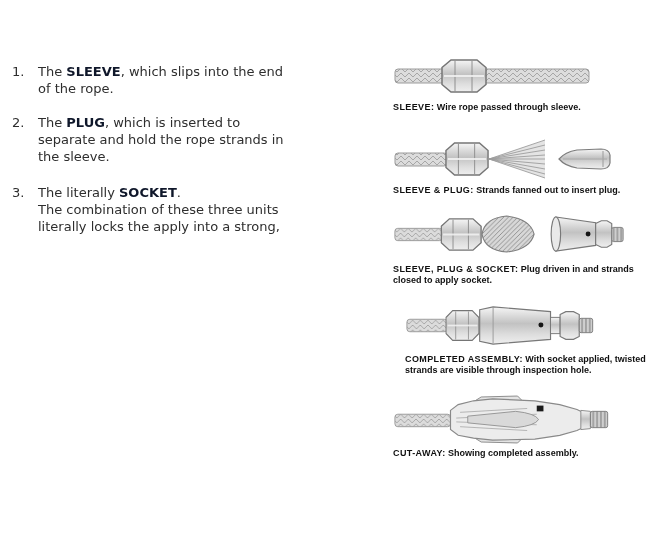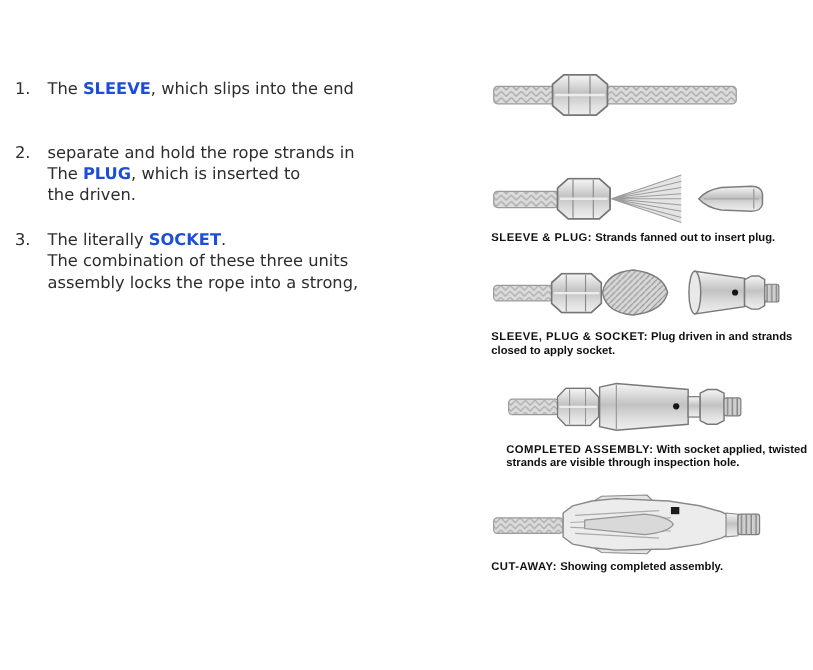--- a/index.html
+++ b/index.html
@@ -8,21 +8,21 @@
     width:650px;height:536px;
     background:#ffffff;
     font-family:"DejaVu Sans", sans-serif;
     overflow:hidden;
   }
   
   .steps{position:absolute;left:0;top:0;margin:0;padding:0;list-style:none;}
   .step{position:absolute;display:flex;color:#2e2e2e;font-size:13px;line-height:17px;}
   .step .num{width:26px;flex:0 0 26px;margin-left:12px;text-align:left;}
   .step .step-text{margin:0;width:312px;}
-  .step .step-text b{font-weight:bold;color:#1d4ed8;}
+  .step .step-text b{font-weight:bold;color:#0f172a;}
   .step1{top:63px;}
   .step2{top:114px;}
   .step3{top:184px;}
   
   .fig{position:absolute;left:393px;margin:0;width:258px;}
   .fig .art{display:block;}
   .cap{
     margin-top:3px;
     font-family:"Liberation Sans", sans-serif;
     font-size:9px;line-height:10.5px;
@@ -69,47 +69,49 @@
       </symbol>
     </defs>
   </svg>
 
   <ol class="steps">
 
     <li class="step step1">
       <span class="num">1.</span>
       <div class="step-text">
         <div><span>The </span><b>SLEEVE</b><span>, which slips into the end</span></div>
+        <div>of the rope.</div>
       </div>
     </li>
 
     <li class="step step2">
       <span class="num">2.</span>
       <div class="step-text">
+        <div><span>The </span><b>PLUG</b><span>, which is inserted to</span></div>
         <div>separate and hold the rope strands in</div>
-        <div><span>The </span><b>PLUG</b><span>, which is inserted to</span></div>
-        <div>the driven.</div>
+        <div>the sleeve.</div>
       </div>
     </li>
 
     <li class="step step3">
       <span class="num">3.</span>
       <div class="step-text">
         <div><span>The literally </span><b>SOCKET</b><span>.</span></div>
         <div>The combination of these three units</div>
-        <div>assembly locks the rope into a strong,</div>
+        <div>literally locks the apply into a strong,</div>
       </div>
     </li>
   </ol>
 
   <figure class="fig fig1">
     <svg class="art" width="225" height="46" viewBox="0 0 225 46">
       <rect x="2" y="16" width="194" height="14" rx="3" fill="url(#ropeTex)" stroke="#9b9b9b"></rect>
       <use href="#sleeveNut" x="48" y="6" width="46" height="34"></use>
     </svg>
+    <figcaption class="cap"><span class="cap-label">SLEEVE:</span><span class="cap-text"> Wire rope passed through sleeve.</span></figcaption>
   </figure>
 
   <figure class="fig fig3">
     <svg class="art" width="232" height="53" viewBox="0 0 245 53">
       <rect x="2" y="20" width="50" height="13" rx="3" fill="url(#ropeTex)" stroke="#9b9b9b"></rect>
       <use href="#sleeveNut" x="50" y="9" width="44" height="35"></use>
       <path d="M94,26 Q97,9 120,7 Q145,10 149,26 Q145,42 120,45 Q97,43 94,26 Z" fill="url(#strandTex)" stroke="#7f7f7f" stroke-width="1.2"></path>
       <path d="M172,8 L214,14 L214,38 L172,44 Z" fill="url(#metal)" stroke="#787878" stroke-width="1.2"></path>
       <ellipse cx="172" cy="26" rx="5" ry="18" fill="#e9e9e9" stroke="#787878" stroke-width="1.2"></ellipse>
       <circle cx="206" cy="26" r="2.6" fill="#151515"></circle>

